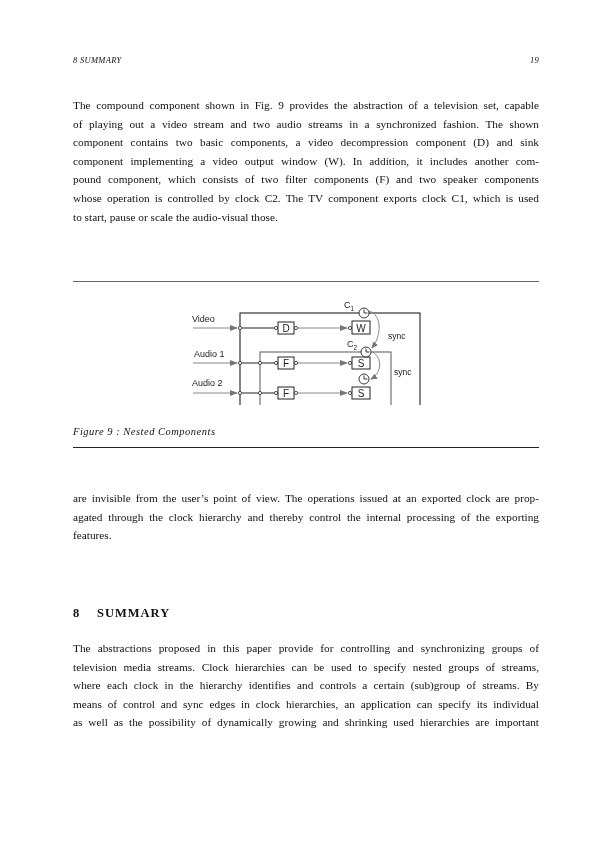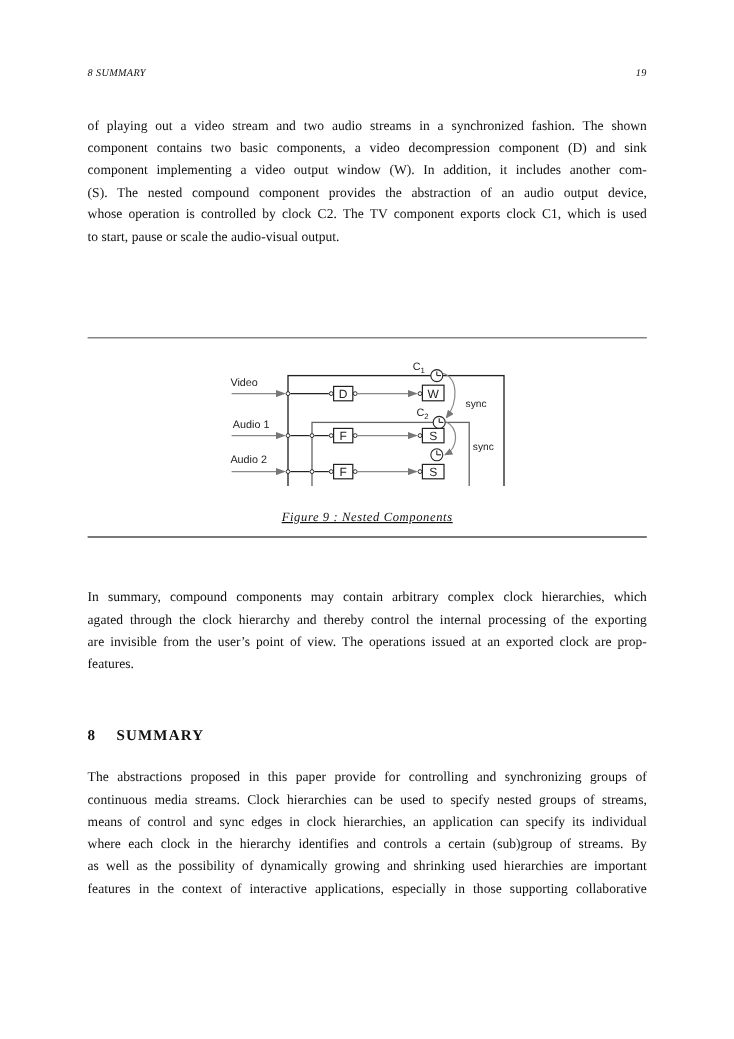--- a/index.html
+++ b/index.html
@@ -9,43 +9,44 @@
                   font-size: 8.5px; font-style: italic; letter-spacing: 0.3px; }
   .running-head .sec { position: absolute; left: 0; }
   .running-head .pg { position: absolute; right: 0; font-style: italic; }
   .para { position: absolute; left: 73px; width: 466px; font-size: 11.3px;
           line-height: 18.6px; text-align: justify; }
   .para .line { display: block; white-space: nowrap; text-align: justify; text-align-last: justify; height: 18.6px; }
   .para .line.last { text-align-last: left; }
   .rule { position: absolute; left: 73px; width: 466px; height: 0; }
   .rule.top { top: 281px; border-top: 1.6px solid #666; }
   .rule.bottom { top: 447px; border-top: 1.2px solid #222; }
-  .caption { position: absolute; top: 426px; left: 73px; width: 466px; text-align: center;
-             font-size: 10.5px; font-style: italic; letter-spacing: 0.5px; text-decoration: underline; }
+  .caption { position: absolute; top: 426px; left: 73px; width: 466px; 
+             font-size: 10.5px; font-style: italic; letter-spacing: 0.5px; }
   .heading { position: absolute; top: 606px; left: 73px; font-size: 12.5px; font-weight: bold;
              letter-spacing: 1px; }
   .heading .num { display: inline-block; width: 24px; }
   svg.fig { position: absolute; left: 170px; top: 295px; }
   svg.fig text { font-family: "Liberation Sans", "DejaVu Sans", sans-serif; }
 </style>
 </head>
 <body>
 
 <div class="running-head">
   <span class="sec">8   SUMMARY</span>
   <span class="pg">19</span>
 </div>
 
 <div class="para" style="top:96px;">
+  <span class="line">The compound component shown in Fig. 9 provides the abstraction of a television set, capable</span>
   <span class="line">of playing out a video stream and two audio streams in a synchronized fashion. The shown</span>
   <span class="line">component contains two basic components, a video decompression component (D) and sink</span>
   <span class="line">component implementing a video output window (W). In addition, it includes another com-</span>
-  <span class="line">(S). The nested compound component provides the abstraction of an audio output device,</span>
+  <span class="line">pound component, which consists of two filter components (F) and two speaker components</span>
   <span class="line">whose operation is controlled by clock C2. The TV component exports clock C1, which is used</span>
-  <span class="line last">to start, pause or scale the audio-visual output.</span>
+  <span class="line last">to start, pause or scale the audio-visual those.</span>
 </div>
 
 <div class="rule top"></div>
 
 <svg class="fig" width="260" height="110" viewBox="0 0 260 110">
   <defs>
     <marker id="arrow" markerWidth="8" markerHeight="6" refX="7" refY="3" orient="auto">
       <path d="M0,0 L8,3 L0,6 Z" fill="#777"></path>
     </marker>
     <marker id="arrowS" markerWidth="7" markerHeight="6" refX="6" refY="3" orient="auto">
@@ -131,30 +132,28 @@
   <path d="M199,16 C212,20 212,40 202,53" fill="none" stroke="#888" stroke-width="1" marker-end="url(#arrowS)"></path>
   <path d="M201,56 C213,62 212,78 201,84" fill="none" stroke="#888" stroke-width="1" marker-end="url(#arrowS)"></path>
   <text x="218" y="44" font-size="8.5" fill="#222">sync</text>
   <text x="224" y="80" font-size="8.5" fill="#222">sync</text>
 </svg>
 
 <div class="caption">Figure 9 : Nested Components</div>
 <div class="rule bottom"></div>
 
 <div class="para" style="top:489px;">
-  <span class="line">In summary, compound components may contain arbitrary complex clock hierarchies, which</span>
+  <span class="line">are invisible from the user’s point of view. The operations issued at an exported clock are prop-</span>
   <span class="line">agated through the clock hierarchy and thereby control the internal processing of the exporting</span>
-  <span class="line">are invisible from the user’s point of view. The operations issued at an exported clock are prop-</span>
   <span class="line last">features.</span>
 </div>
 
 <div class="heading">
   <span class="num">8</span><span>SUMMARY</span>
 </div>
 
 <div class="para" style="top:639px;">
   <span class="line">The abstractions proposed in this paper provide for controlling and synchronizing groups of</span>
-  <span class="line">continuous media streams. Clock hierarchies can be used to specify nested groups of streams,</span>
+  <span class="line">television media streams. Clock hierarchies can be used to specify nested groups of streams,</span>
+  <span class="line">where each clock in the hierarchy identifies and controls a certain (sub)group of streams. By</span>
   <span class="line">means of control and sync edges in clock hierarchies, an application can specify its individual</span>
-  <span class="line">where each clock in the hierarchy identifies and controls a certain (sub)group of streams. By</span>
   <span class="line">as well as the possibility of dynamically growing and shrinking used hierarchies are important</span>
-  <span class="line">features in the context of interactive applications, especially in those supporting collaborative</span>
 </div>
 
 </body></html>

